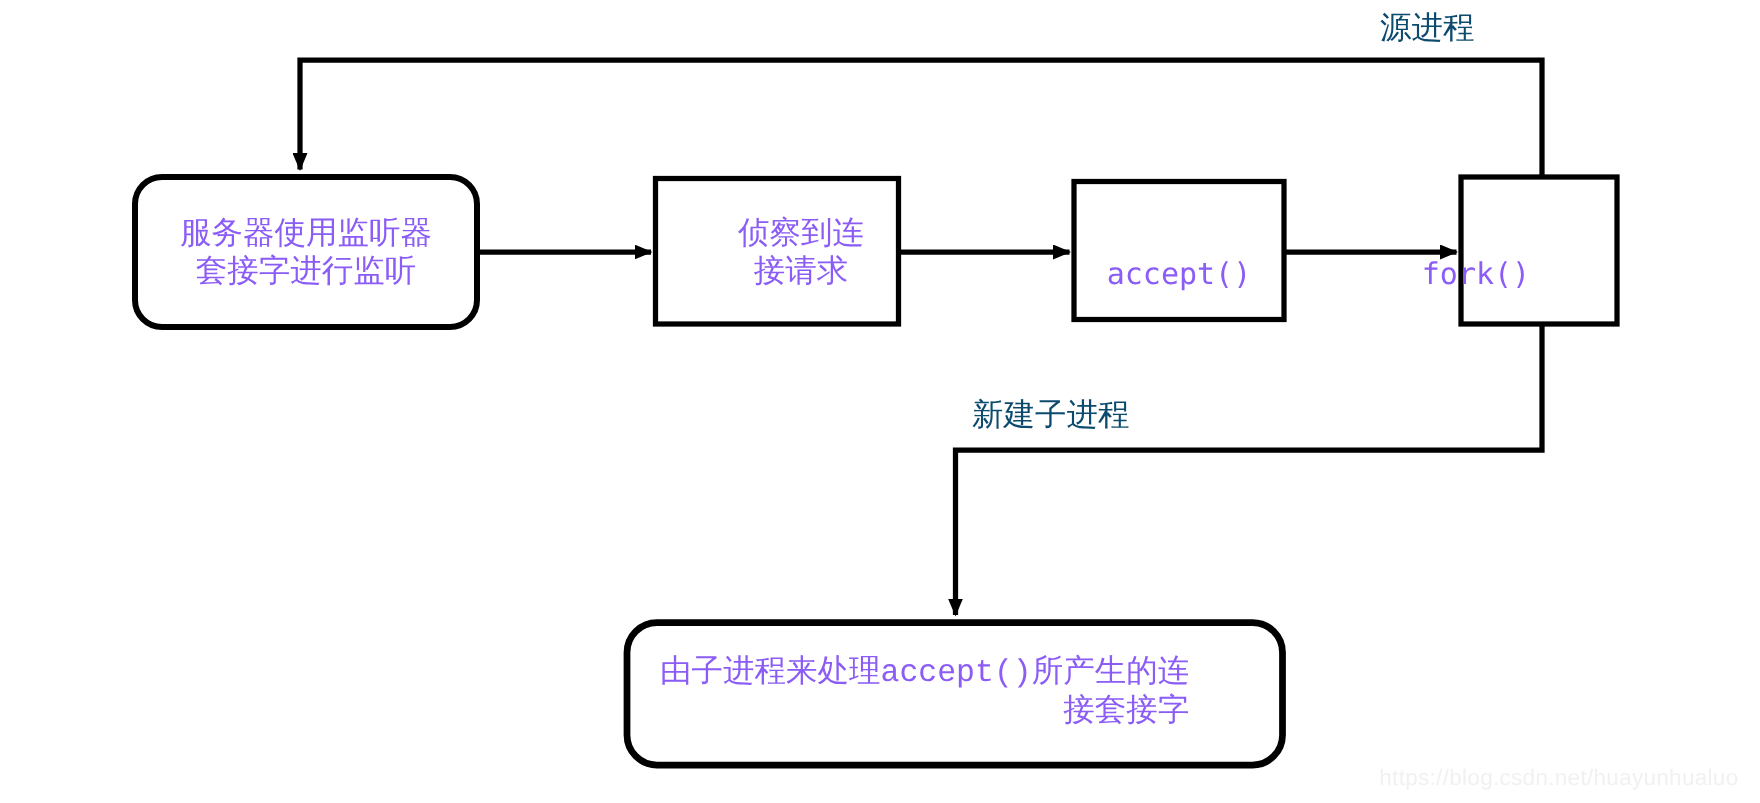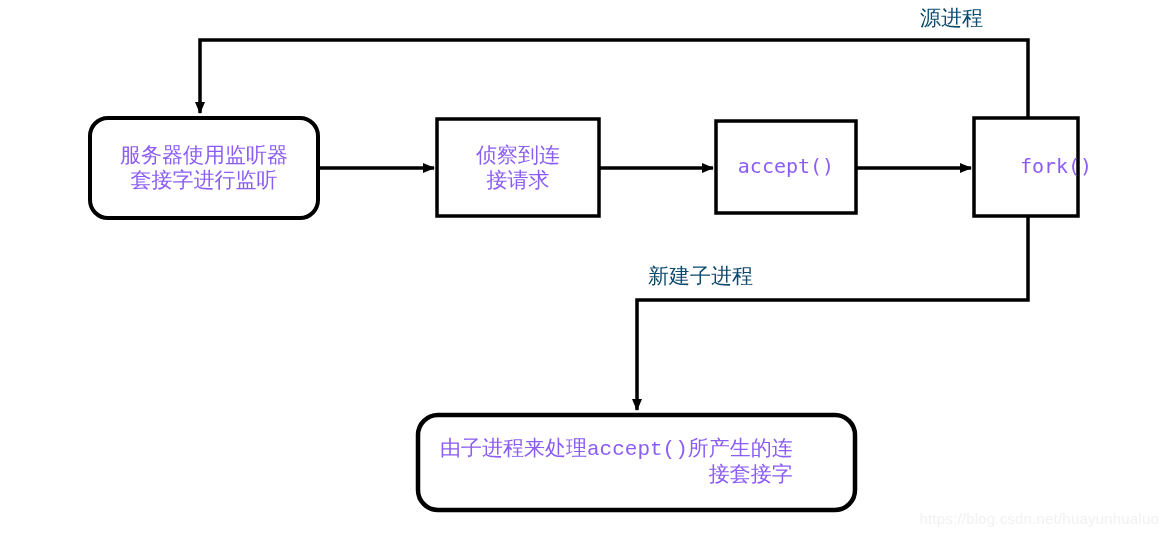--- a/index.html
+++ b/index.html
@@ -33,20 +33,21 @@
     white-space: pre-line;
     pointer-events: none;
   }
   .label-cjk {
     font-family: "DejaVu Sans", "Liberation Sans", sans-serif;
     font-size: 21px;
   }
   .label-mono {
     font-family: "DejaVu Sans Mono", "Liberation Mono", monospace;
     font-size: 20px;
+    margin-top: 16px;
   }
   .edge-label {
     position: absolute;
     color: #0c4a6e;
     font-family: "DejaVu Sans", "Liberation Sans", sans-serif;
     font-size: 21px;
     white-space: nowrap;
   }
   .watermark {
     position: absolute;
@@ -95,26 +96,26 @@
     <line x1="856" y1="168" x2="971" y2="168" stroke="#000000" stroke-width="3.5" marker-end="url(#arrowhead)"></line>
 
     <path d="M 1028 118 L 1028 40 L 200 40 L 200 113" fill="none" stroke="#000000" stroke-width="3.5" marker-end="url(#arrowhead)"></path>
 
     <path d="M 1028 216 L 1028 300 L 637 300 L 637 410" fill="none" stroke="#000000" stroke-width="3.5" marker-end="url(#arrowhead)"></path>
   </svg>
 
   <div class="node-label label-cjk" style="left:90px; top:118px; width:228px; height:100px;">服务器使用监听器
 套接字进行监听</div>
 
-  <div class="node-label label-cjk" style="left:437px; top:119px; width:162px; height:97px;">侦察到连
+  <div class="node-label label-cjk" style="left:437px; top:119px; width:162px; height:97px;padding-left:16px;">侦察到连
 接请求</div>
 
   <div class="node-label label-mono" style="left:716px; top:121px; width:140px; height:92px;">accept()</div>
 
-  <div class="node-label label-mono" style="left:1004px; top:118px; width:104px; height:98px;">fork()</div>
+  <div class="node-label label-mono" style="left:932px; top:118px; width:104px; height:98px;">fork()</div>
 
   <div class="node-label mixed-label" style="left:440px; top:415px; width:400px; height:95px; justify-content:flex-start;">由子进程来处理accept()所产生的连
 接套接字</div>
 
   <div class="edge-label" style="left:920px; top:4px;">源进程</div>
 
   <div class="edge-label" style="left:648px; top:262px;">新建子进程</div>
 
   <div class="watermark">https://blog.csdn.net/huayunhualuo</div>
 

